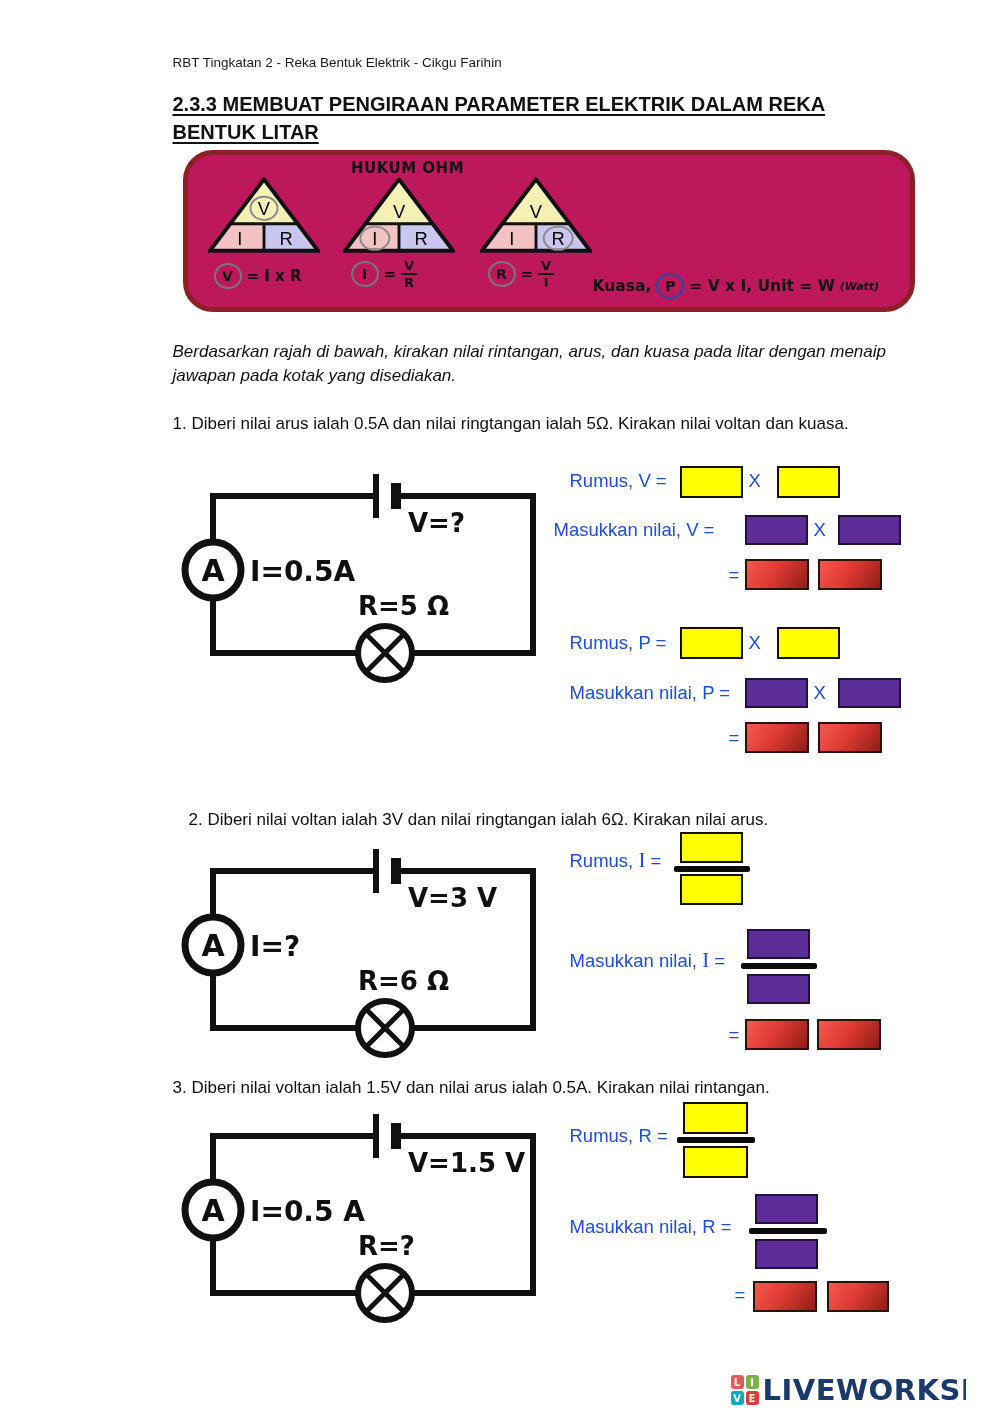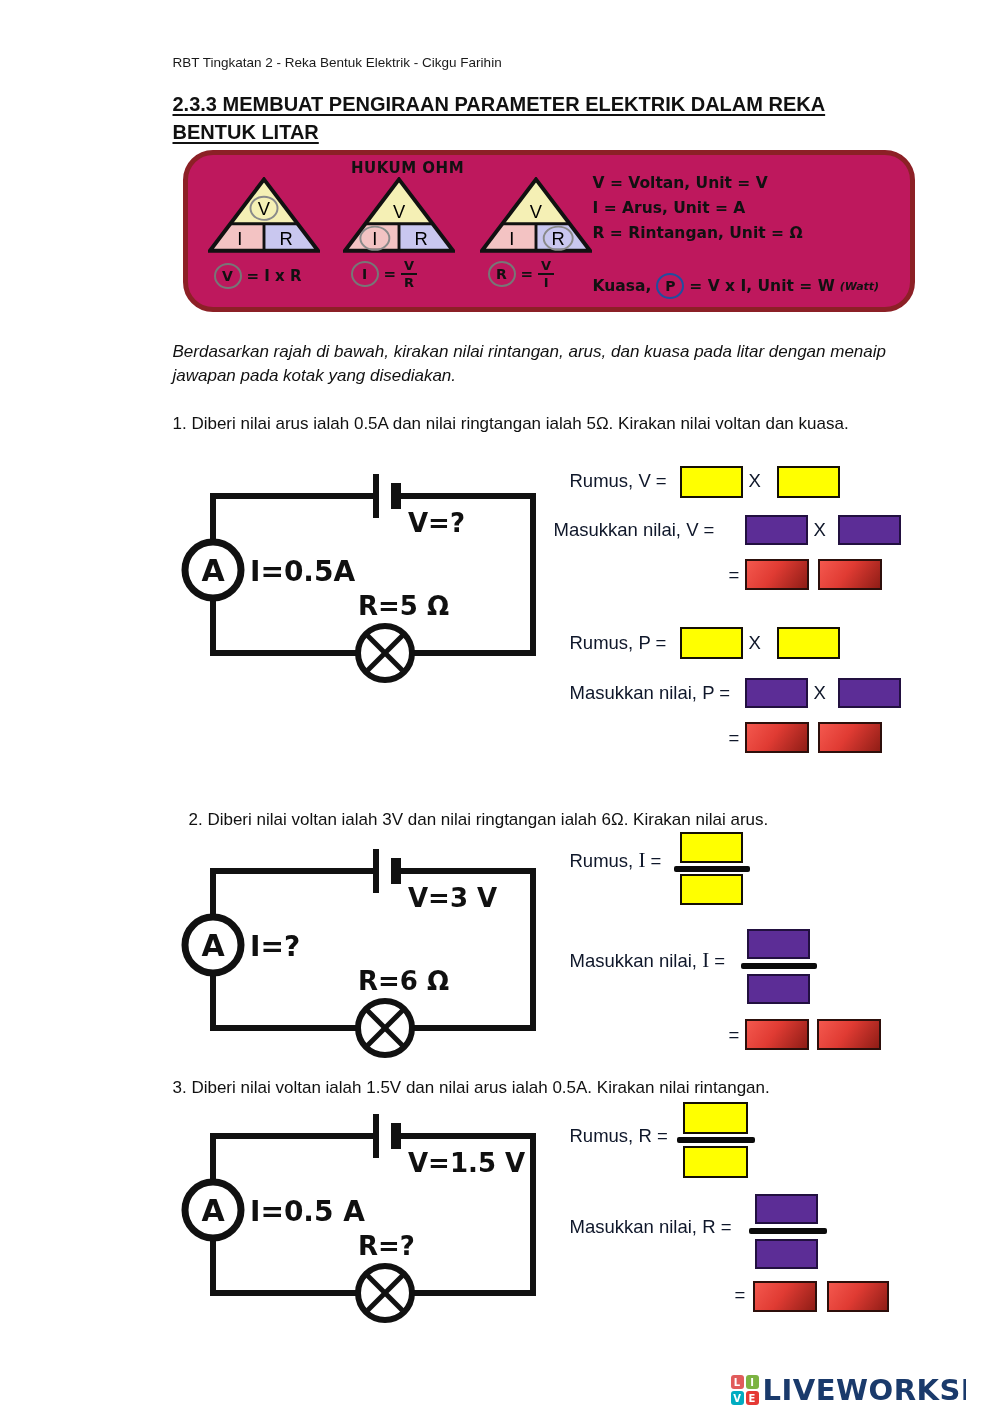--- a/index.html
+++ b/index.html
@@ -24,21 +24,21 @@
   .legend{left:405px;top:16px;font-size:15.5px;line-height:25px;}
   .kuasa{left:405px;top:118px;font-size:15.5px;display:flex;align-items:center;gap:5px;}
   .watt{font-size:11px;font-style:italic;}
   
   .para{left:138px;top:340px;width:724px;font-size:17px;line-height:24px;font-style:italic;}
   .qtext{width:748px;font-size:17px;line-height:24px;}
   
   .circuit{position:absolute;width:380px;height:230px;}
   .circuit text{font-family:"DejaVu Sans",sans-serif;font-weight:700;fill:#101010;}
   
-  .albl{position:absolute;font-size:18.5px;color:#0f172a;white-space:nowrap;}
+  .albl{position:absolute;font-size:18.5px;color:#1d4ed8;white-space:nowrap;}
   .serifI{font-family:"Liberation Serif",serif;font-size:21px;}
   .ans{position:absolute;border:2px solid #151004;box-sizing:border-box;padding:0 4px;
        font-family:"Liberation Sans",sans-serif;font-size:15px;outline:none;}
   .ay{background:#ffff00;width:63px;height:32px;}
   .ap{background:#5c2d96;border-color:#221040;color:#fff;width:63px;height:30px;}
   .ar{background:linear-gradient(125deg,#f4584e 0%,#e03b33 45%,#8f1d16 100%);
       border-color:#2d0f0b;color:#fff;width:64px;height:31px;}
   .frbar{position:absolute;height:6px;background:#0b0b0b;border-radius:2px;}
   
   .brand{display:flex;align-items:center;gap:4px;}
@@ -116,25 +116,20 @@
     </div>
     <div class="ohm-formula comic" style="left:300px;top:104px">
       <span class="circ">R</span>
       <span>=</span>
       <span class="sfrac">
         <span class="n">V</span>
         <span class="d">I</span>
       </span>
     </div>
 
-    <div class="abs legend comic">
-      <div>V = Voltan, Unit = V</div>
-      <div>I = Arus, Unit = A</div>
-      <div>R = Rintangan, Unit = Ω</div>
-    </div>
     <div class="abs kuasa comic">
       <span>Kuasa,</span>
       <span class="circ blue">P</span>
       <span>= V x I, Unit = W</span>
       <span class="watt">(Watt)</span>
     </div>
   </div>
 
   <p class="abs para" style="margin:0">Berdasarkan rajah di bawah, kirakan nilai rintangan, arus, dan kuasa pada litar dengan menaip jawapan pada kotak yang disediakan.</p>
 

